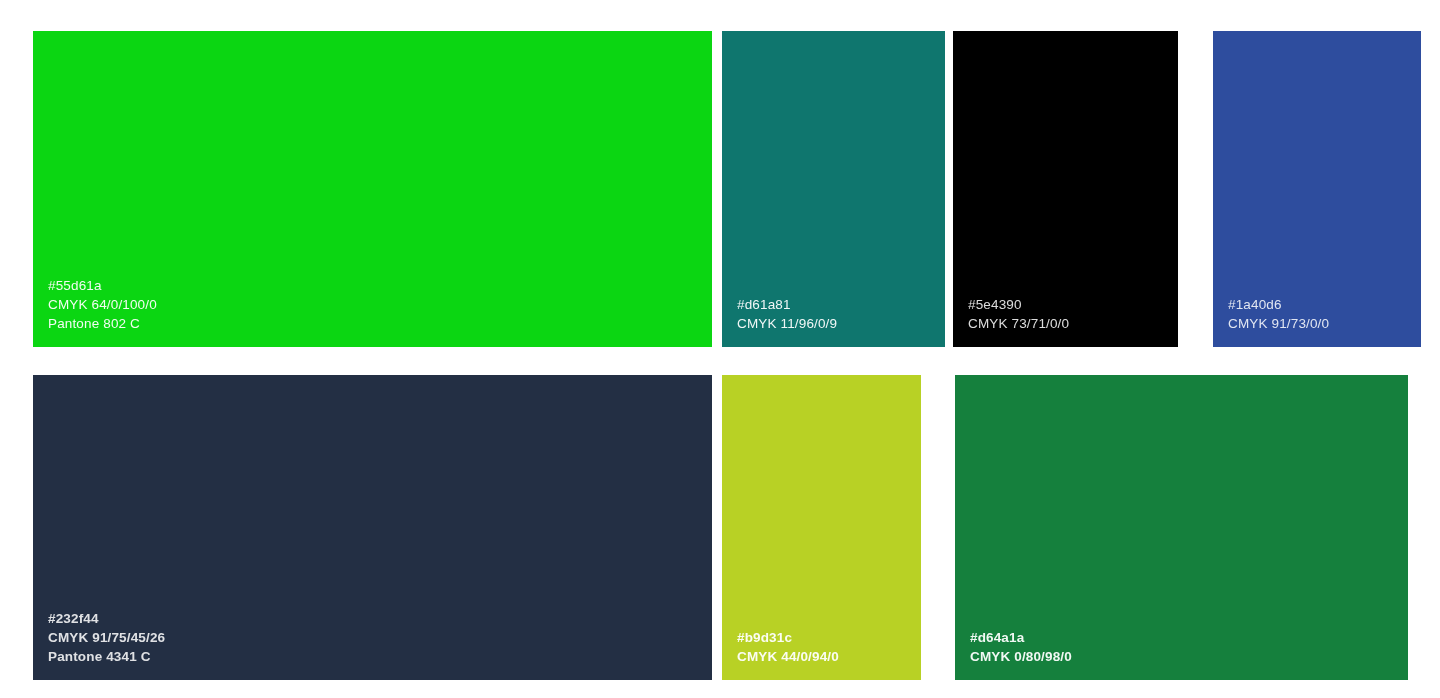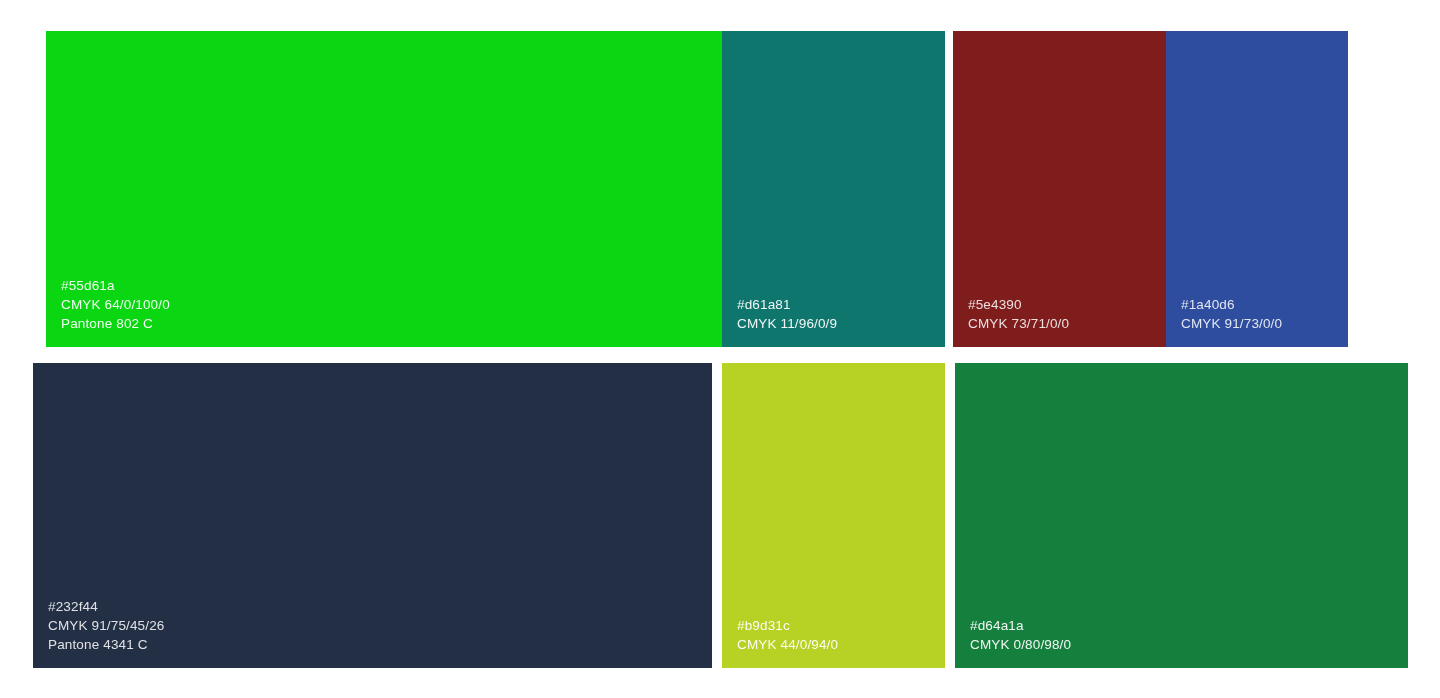--- a/index.html
+++ b/index.html
@@ -23,21 +23,21 @@
     width: 1375px;
     height: 629px;
   }
 
   .palette-row {
     position: absolute;
     left: 0;
     width: 100%;
   }
   .row-top    { top: 0px;   height: 316px; }
-  .row-bottom { top: 332px; height: 305px; }
+  .row-bottom { top: 344px; height: 305px; font-weight: bold; }
 
   .swatch {
     position: absolute;
     top: 0;
     height: 100%;
     box-sizing: border-box;
     overflow: hidden;
   }
 
   .swatch-caption {
@@ -58,62 +58,62 @@
   .cap-light  { color: rgba(255,255,255,0.94); }
   .cap-soft   { color: rgba(255,255,255,0.86); }
 </style>
 </head>
 <body style="background: rgb(255, 255, 255);">
 
 <div id="palette-board">
 
   <div class="palette-row row-top">
 
-    <div class="swatch" style="left: 13px; width: 679px; background-color: rgb(11, 214, 18);">
+    <div class="swatch" style="left: 0px; width: 679px; background-color: rgb(11, 214, 18);">
       <div class="swatch-caption cap-light">
         <span class="cap-line">#55d61a</span>
         <span class="cap-line">CMYK 64/0/100/0</span>
         <span class="cap-line">Pantone 802 C</span>
       </div>
     </div>
 
     <div class="swatch" style="left: 689px; width: 223px; background-color: #0f766e;">
       <div class="swatch-caption cap-light">
         <span class="cap-line">#d61a81</span>
         <span class="cap-line">CMYK 11/96/0/9</span>
       </div>
     </div>
 
-    <div class="swatch" style="left: 920px; width: 225px; background-color: #7f1d1d;">
+    <div class="swatch" style="left: 920px; width: 225px; background-color: #000000;">
       <div class="swatch-caption cap-soft">
         <span class="cap-line">#5e4390</span>
         <span class="cap-line">CMYK 73/71/0/0</span>
       </div>
     </div>
 
-    <div class="swatch" style="left: 1133px; width: 182px; background-color: rgb(46, 77, 158);">
+    <div class="swatch" style="left: 1180px; width: 208px; background-color: rgb(46, 77, 158);">
       <div class="swatch-caption cap-soft">
         <span class="cap-line">#1a40d6</span>
         <span class="cap-line">CMYK 91/73/0/0</span>
       </div>
     </div>
 
   </div>
 
   <div class="palette-row row-bottom">
 
     <div class="swatch" style="left: 0px; width: 679px; background-color: rgb(35, 47, 68);">
       <div class="swatch-caption cap-soft">
         <span class="cap-line">#232f44</span>
         <span class="cap-line">CMYK 91/75/45/26</span>
         <span class="cap-line">Pantone 4341 C</span>
       </div>
     </div>
 
-    <div class="swatch" style="left: 689px; width: 223px; background-color: rgb(184, 209, 37);">
+    <div class="swatch" style="left: 689px; width: 199px; background-color: rgb(184, 209, 37);">
       <div class="swatch-caption cap-light">
         <span class="cap-line">#b9d31c</span>
         <span class="cap-line">CMYK 44/0/94/0</span>
       </div>
     </div>
 
     <div class="swatch" style="left: 922px; width: 453px; background-color: #15803d;">
       <div class="swatch-caption cap-light">
         <span class="cap-line">#d64a1a</span>
         <span class="cap-line">CMYK 0/80/98/0</span>

